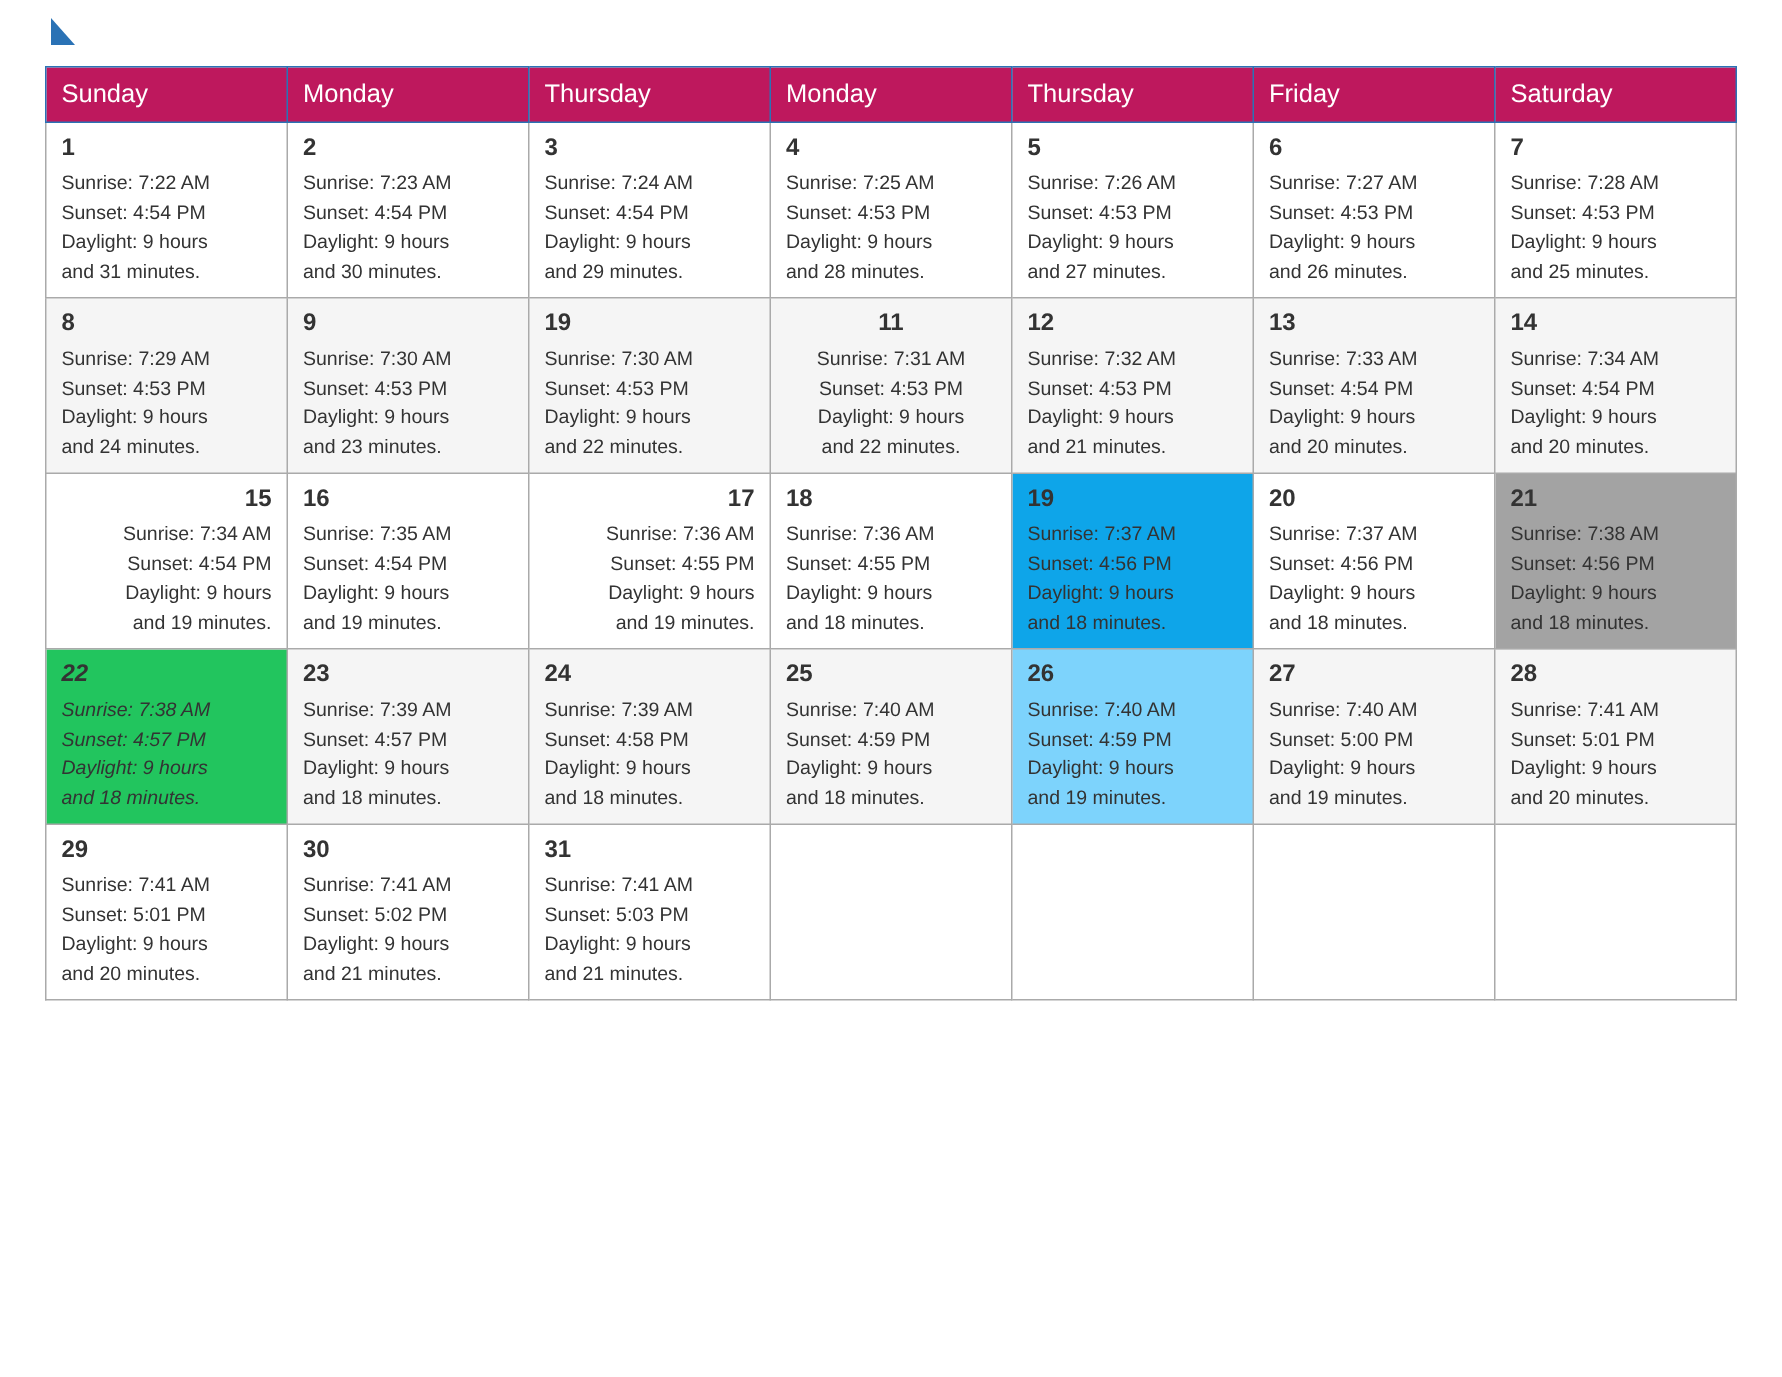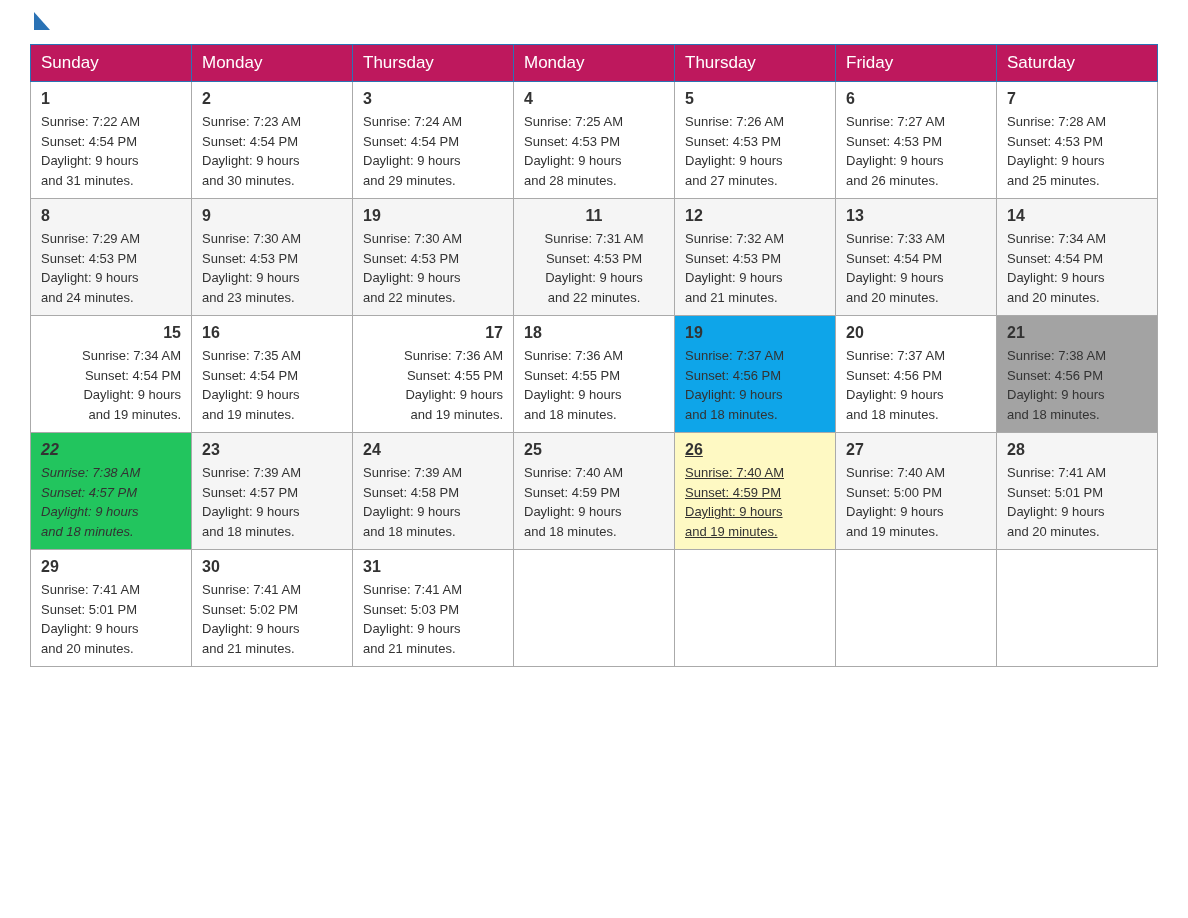--- a/index.html
+++ b/index.html
@@ -210,21 +210,21 @@
           <span class="day-info">Sunrise: 7:39 AM<br>Sunset: 4:57 PM<br>Daylight: 9 hours<br>and 18 minutes.</span>
         </td>
         <td style="background-color: rgb(245, 245, 245);">
           <span class="day-number">24</span>
           <span class="day-info">Sunrise: 7:39 AM<br>Sunset: 4:58 PM<br>Daylight: 9 hours<br>and 18 minutes.</span>
         </td>
         <td style="background-color: rgb(245, 245, 245);">
           <span class="day-number">25</span>
           <span class="day-info">Sunrise: 7:40 AM<br>Sunset: 4:59 PM<br>Daylight: 9 hours<br>and 18 minutes.</span>
         </td>
-        <td style="background-color: #fef9c3; text-decoration: underline;">
+        <td style="background-color: #7dd3fc;">
           <span class="day-number">26</span>
           <span class="day-info">Sunrise: 7:40 AM<br>Sunset: 4:59 PM<br>Daylight: 9 hours<br>and 19 minutes.</span>
         </td>
         <td style="background-color: rgb(245, 245, 245);">
           <span class="day-number">27</span>
           <span class="day-info">Sunrise: 7:40 AM<br>Sunset: 5:00 PM<br>Daylight: 9 hours<br>and 19 minutes.</span>
         </td>
         <td style="background-color: rgb(245, 245, 245);">
           <span class="day-number">28</span>
           <span class="day-info">Sunrise: 7:41 AM<br>Sunset: 5:01 PM<br>Daylight: 9 hours<br>and 20 minutes.</span>

